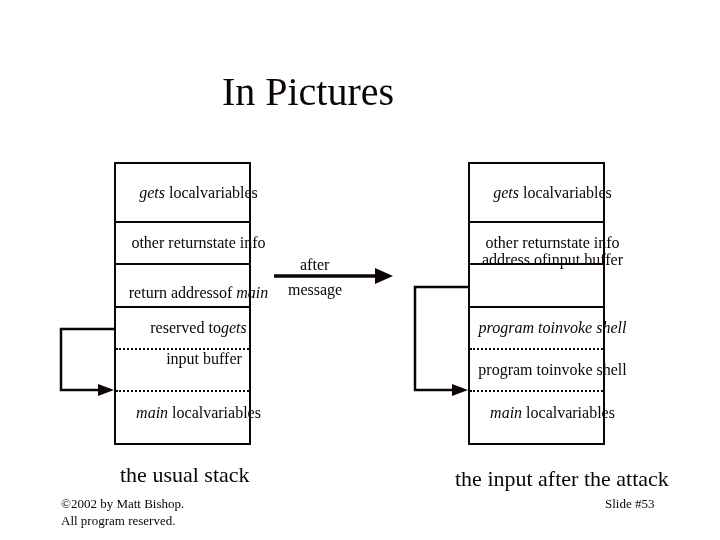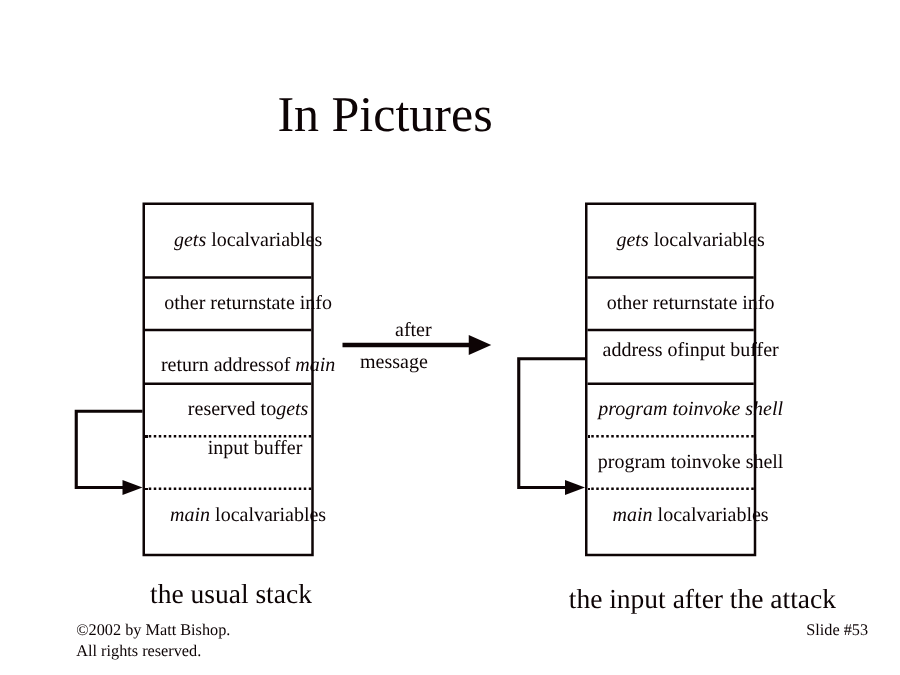--- a/index.html
+++ b/index.html
@@ -133,21 +133,21 @@
     <span class="line"><span>variables</span></span>
   </div>
   <div class="sep-solid" style="top:57px;"></div>
 
   <div class="cell" style="top:59px;height:40px;">
     <span class="line"><span>other return</span></span>
     <span class="line"><span>state info</span></span>
   </div>
   <div class="sep-solid" style="top:99px;"></div>
 
-  <div class="cell" style="top:104px;height:26px;">
+  <div class="cell" style="top:83px;height:26px;">
     <span class="line"><span>address of</span></span>
     <span class="line"><span>input buffer</span></span>
   </div>
   <div class="sep-solid" style="top:142px;"></div>
 
   <div class="cell" style="top:144px;height:40px;">
     <span class="line"><i>program to</i></span>
     <span class="line"><i>invoke shell</i></span>
   </div>
   <div class="sep-dotted" style="top:184px;"></div>
@@ -175,21 +175,21 @@
     <polyline points="468,287 415,287 415,390 454,390" fill="none" stroke="#0d0405" stroke-width="2.5"></polyline>
     <polygon points="452,384 468,390 452,396" fill="#0d0405"></polygon>
   </g>
 
   <g>
     <line x1="274" y1="276" x2="378" y2="276" stroke="#0d0405" stroke-width="3.5"></line>
     <polygon points="375,268 393,276 375,284" fill="#0d0405"></polygon>
   </g>
 </svg>
 
-<div class="arrow-label" style="left:300px;top:256px;margin-left:16px;">after</div>
+<div class="arrow-label" style="left:300px;top:256px;">after</div>
 <div class="arrow-label" style="left:288px;top:281px;">message</div>
 
 <div class="caption" style="left:120px;top:466px;">the usual stack</div>
 <div class="caption" style="left:455px;top:470px;">the input after the attack</div>
 
 <div class="footer" style="left:61px;top:496px;">©2002 by Matt Bishop.</div>
-<div class="footer" style="left:61px;top:513px;">All rights reserved.</div>
-<div class="footer" style="left:605px;top:496px;margin-left:40px;">Slide #53</div>
+<div class="footer" style="left:61px;top:513px;">All program reserved.</div>
+<div class="footer" style="left:605px;top:496px;">Slide #53</div>
 
 </body></html>

